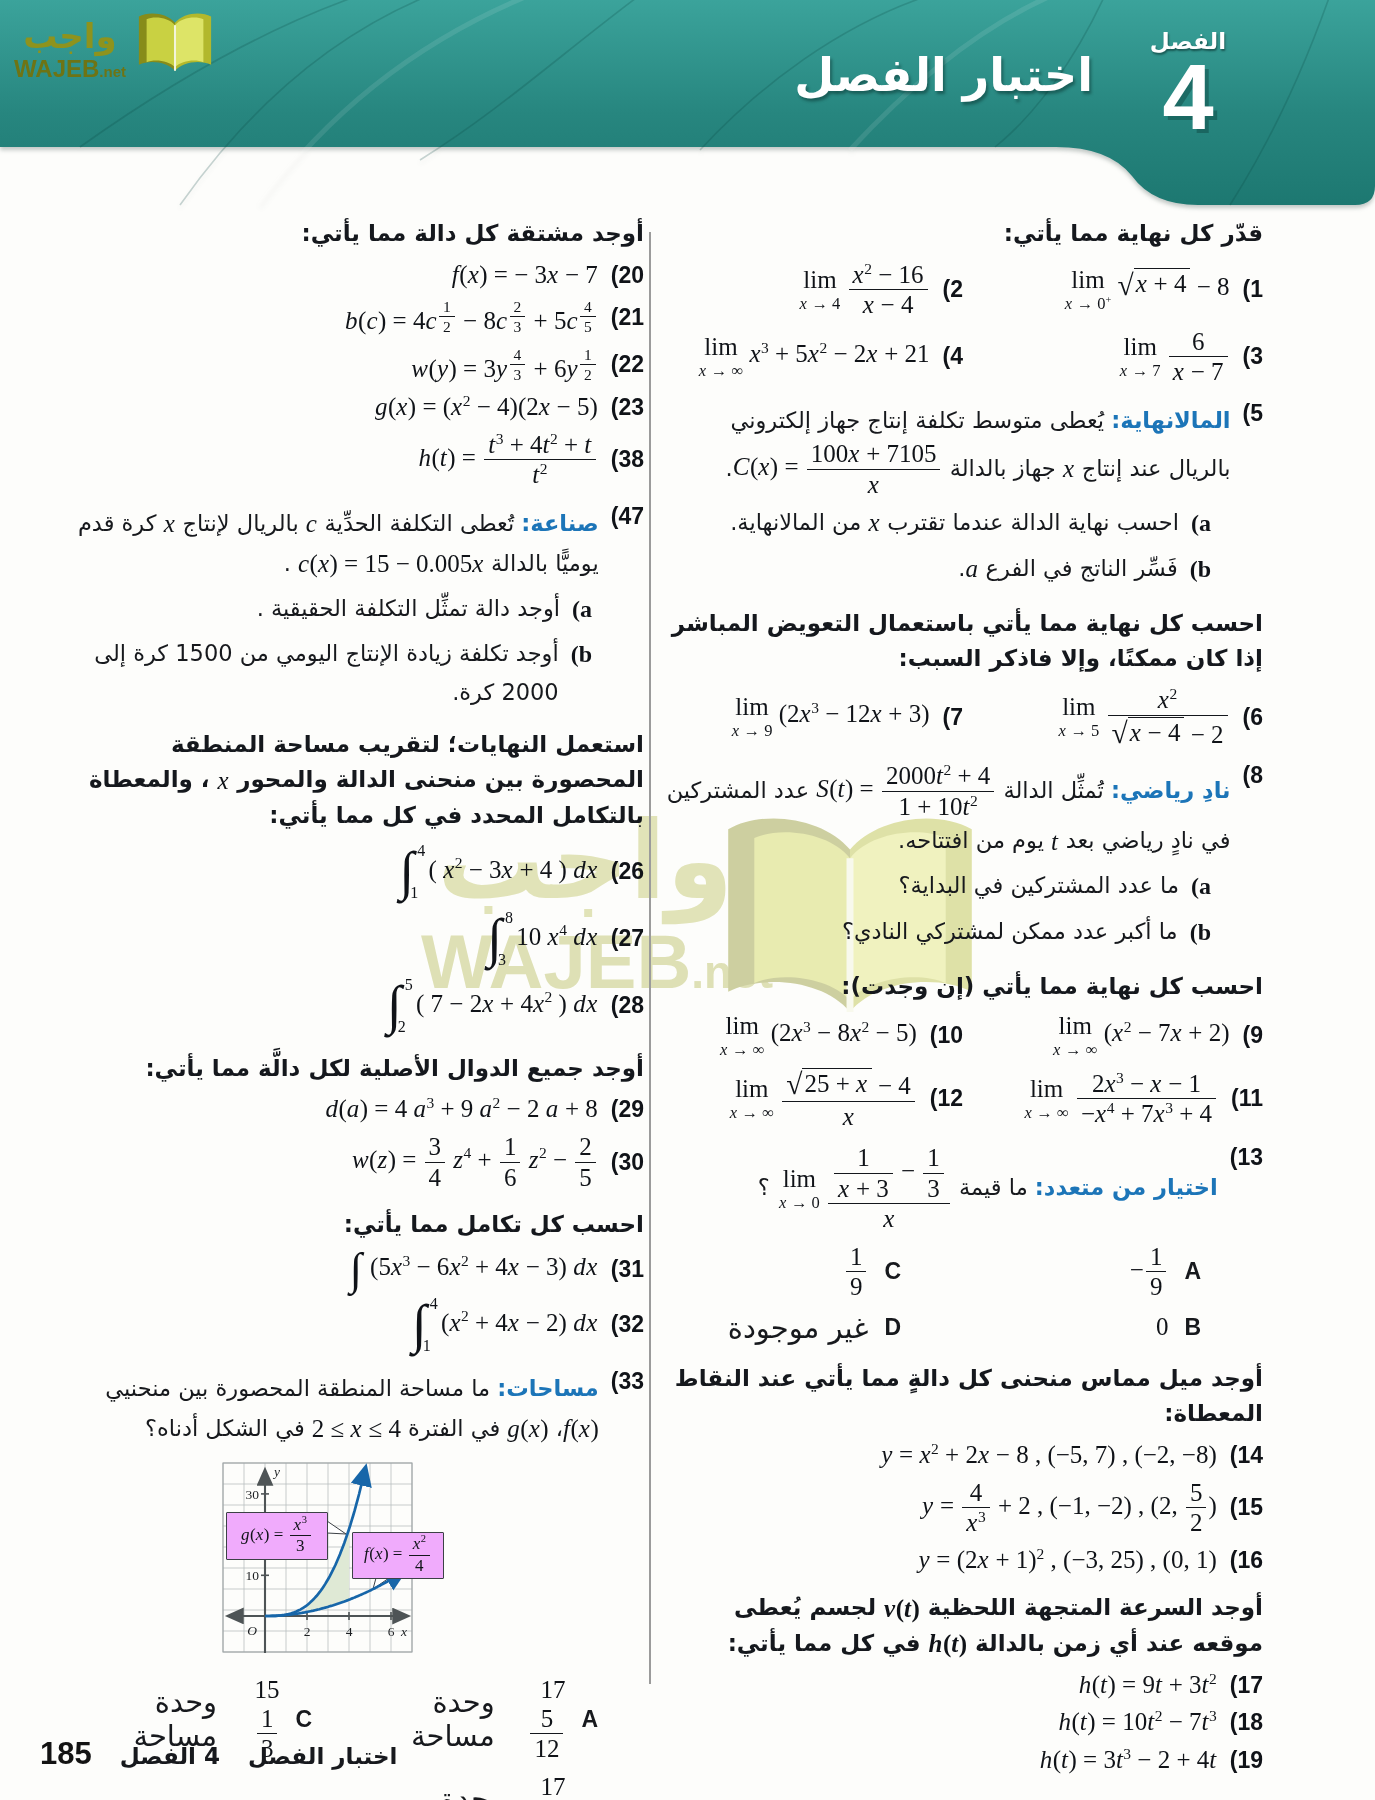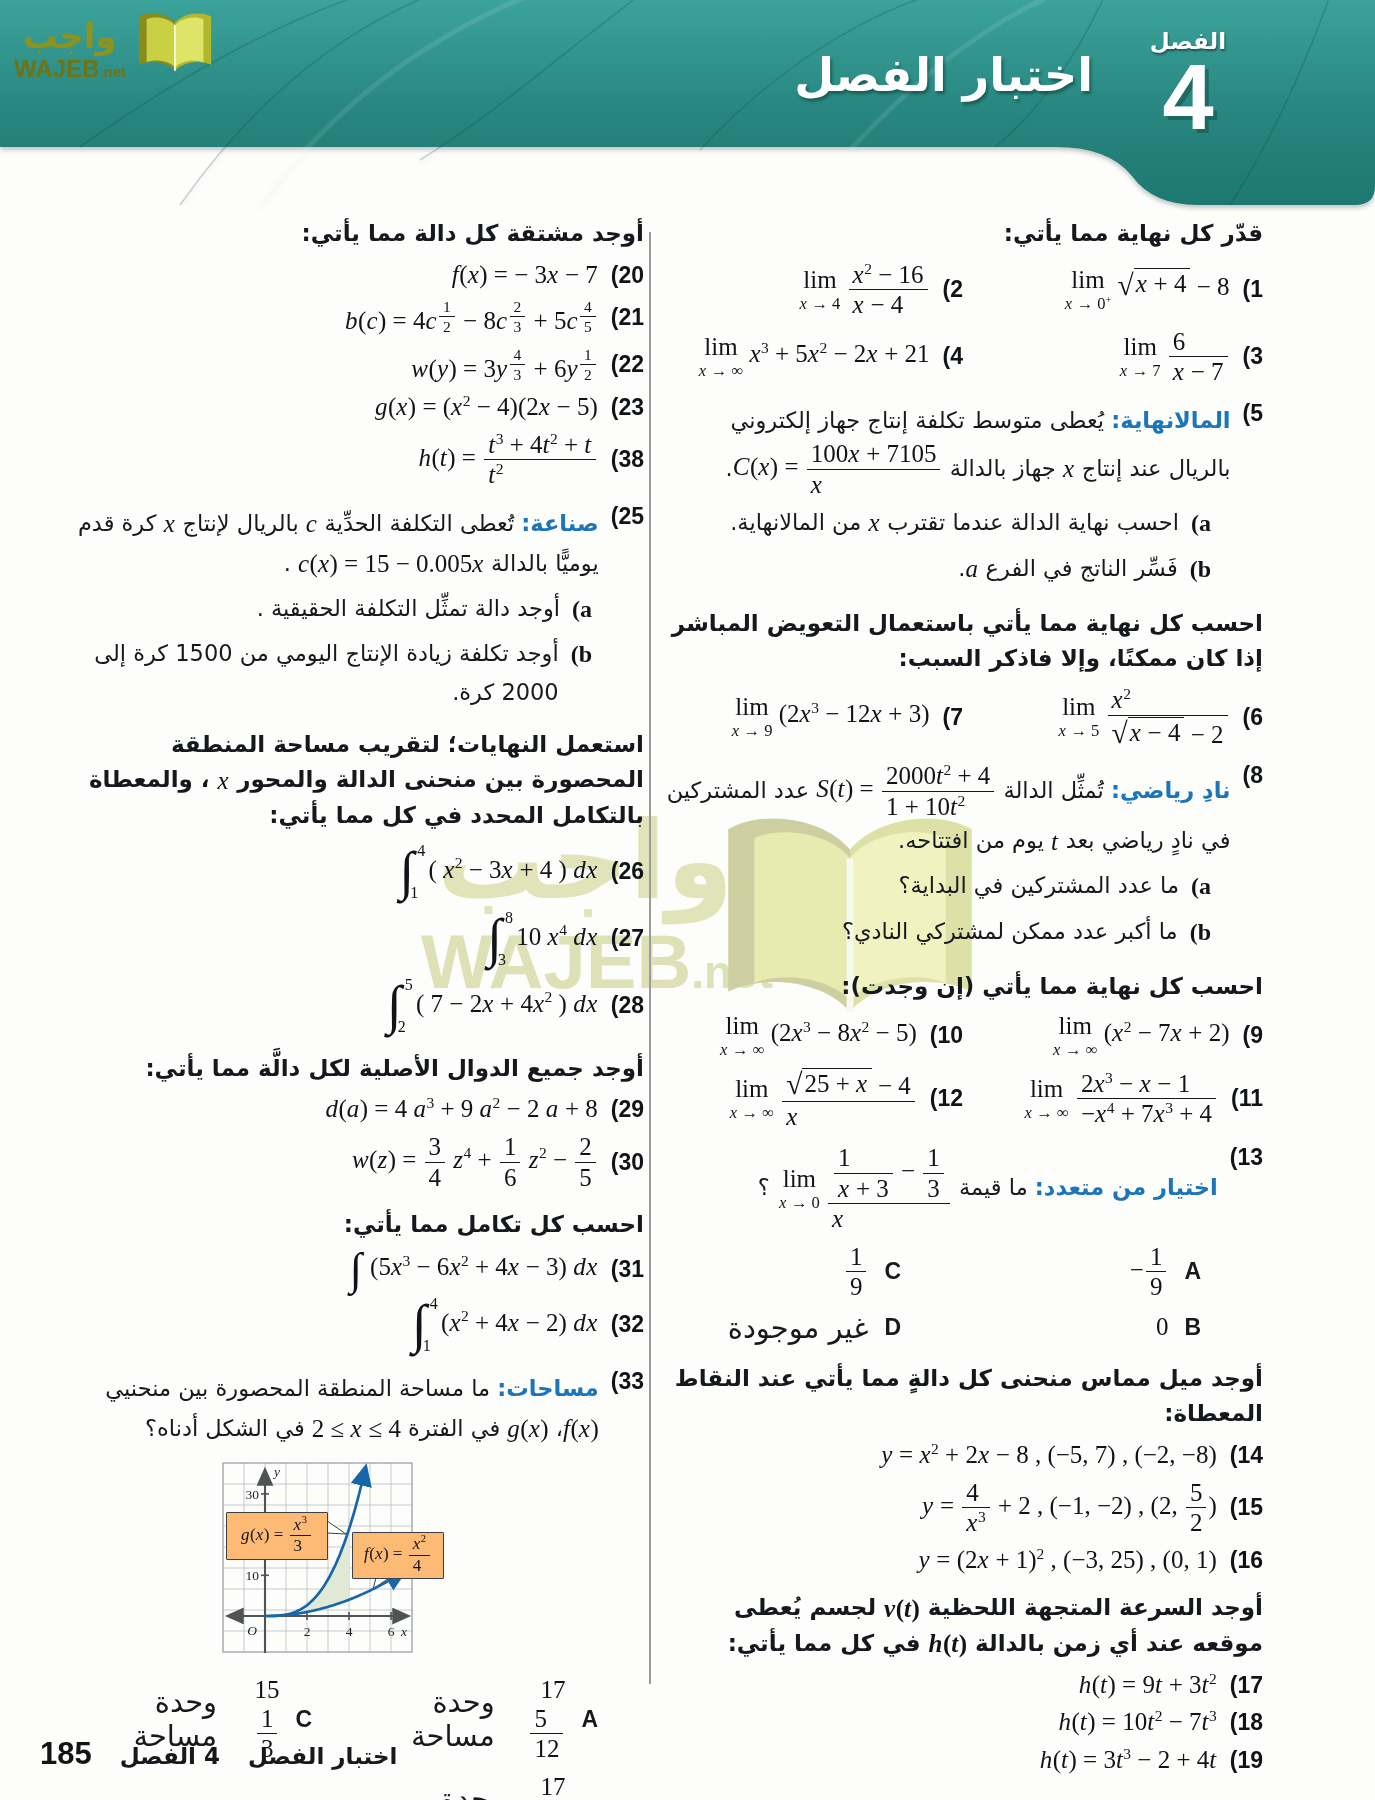--- a/index.html
+++ b/index.html
@@ -58,21 +58,21 @@
   .mc13 .chcell { padding-right:62px; }
   .mc33 .chcell { padding-right:46px; }
   .chl { font-family:"Liberation Sans",sans-serif; font-weight:bold; font-size:23px; }
   .cht { font-size:29px; }
 
   
   .math { font-family:"Liberation Serif",serif; font-size:25px; color:#101318; display:inline-block;
           direction:ltr; unicode-bidi:isolate; vertical-align:middle; line-height:1.15; }
   .math i { font-style:italic; letter-spacing:.5px; }
   .math sup { font-size:62%; vertical-align:super; line-height:0; }
-  .fr { display:inline-flex; flex-direction:column; text-align:left; vertical-align:middle; line-height:1.1;
+  .fr { display:inline-flex; flex-direction:column; text-align:center; vertical-align:middle; line-height:1.1;
         margin:0 2px; }
   .fr .fn { padding:0 4px 1px; }
   .fr .fd { border-top:1.7px solid #14171c; padding:1px 4px 0; }
   sup .fr .fd, sub .fr .fd { border-top-width:1.2px; }
   .sq { display:inline-flex; align-items:flex-end; }
   .sqs { font-size:118%; line-height:.85; }
   .sqb { border-top:1.7px solid #14171c; padding:1px 4px 0 2px; }
   .lm { display:inline-flex; flex-direction:column; align-items:center; vertical-align:middle; margin-left:2px; }
   .lmw { line-height:1; font-style:normal; }
   .lms { font-size:66%; line-height:1; margin-top:4px; }
@@ -80,21 +80,21 @@
   .its { font-size:215%; line-height:.78; font-style:normal; }
   .its.one { font-size:180%; vertical-align:middle; margin-right:2px; }
   .itl { display:inline-flex; flex-direction:column; justify-content:space-between; font-size:64%;
          height:58px; line-height:1; }
   .ith { transform:translateX(3px); }
   .ilo { transform:translateX(-4px); }
 
   
   .figwrap { position:relative; width:240px; height:207px; margin:10px 185px 8px 0; direction:ltr; }
   .figwrap text { font-family:"Liberation Serif",serif; font-size:13.5px; fill:#1c1f22; }
-  .callout { position:absolute; border:1.5px solid #3c4146; background:#fdba74; display:flex; align-items:center;
+  .callout { position:absolute; border:1.5px solid #3c4146; background:#f0abfc; display:flex; align-items:center;
              justify-content:center; border-radius:1px; }
   .callout .math { font-size:17px; }
   .callout .fr .fd { border-top-width:1.2px; }
 
   
   .footer { position:absolute; left:40px; top:1736px; display:flex; align-items:baseline; gap:28px; z-index:2; }
   .pgnum { font-family:"Liberation Sans",sans-serif; font-weight:bold; font-size:31px; color:#131313; }
   .f-ch { direction:ltr; font-weight:bold; font-size:23px; }
   .f-t { font-weight:bold; font-size:23px; }
 </style>
@@ -435,21 +435,21 @@
         <div class="prow">
           <div class="pcell">
             <span class="pnum" dir="ltr">(38</span>
             <span class="pmath"><span class="math" dir="ltr"><i>h</i>(<i>t</i>) = <span class="fr">
                   <span class="fn"><i>t</i><sup>3</sup> + 4<i>t</i><sup>2</sup> + <i>t</i></span>
                   <span class="fd"><i>t</i><sup>2</sup></span>
                 </span></span></span>
           </div>
         </div>
         <div class="wprob">
-          <span class="pnum" dir="ltr">(25</span>
+          <span class="pnum" dir="ltr">(47</span>
           <div class="wbody"><span class="kw">صناعة:</span> تُعطى التكلفة الحدِّية <span class="math" dir="ltr"><i>c</i></span> بالريال لإنتاج <span class="math" dir="ltr"><i>x</i></span> كرة قدم يوميًّا بالدالة <span class="math" dir="ltr"><i>c</i>(<i>x</i>) = 15 − 0.005<i>x</i></span> .</div>
         </div>
         <div class="wpart">
           <span class="plabel" dir="ltr">(a</span>
           <span class="ptext">أوجد دالة تمثِّل التكلفة الحقيقية .</span>
         </div>
         <div class="wpart">
           <span class="plabel" dir="ltr">(b</span>
           <span class="ptext">أوجد تكلفة زيادة الإنتاج اليومي من 1500 كرة إلى 2000 كرة.</span>
         </div>

